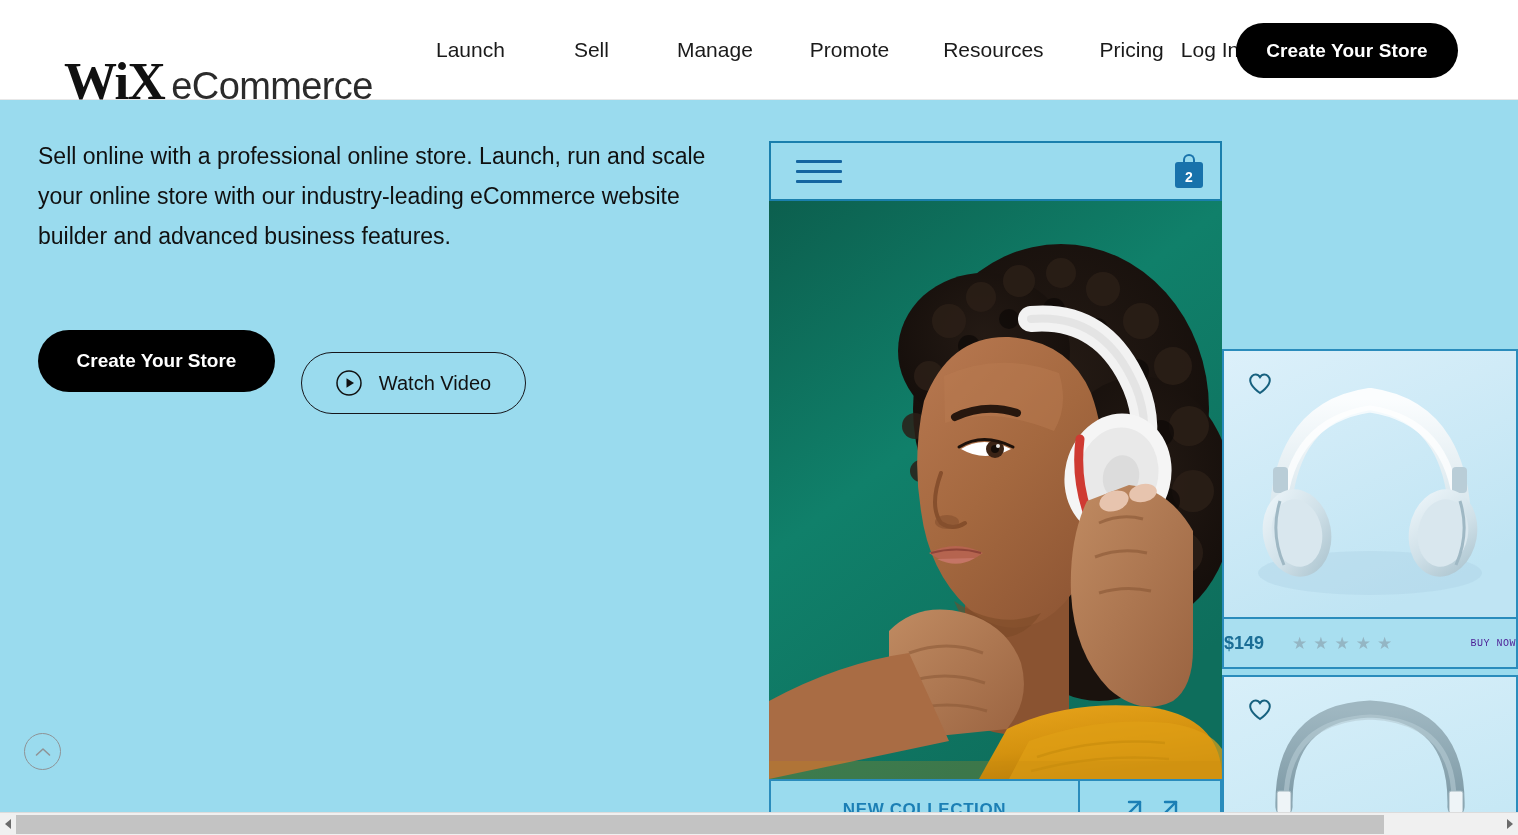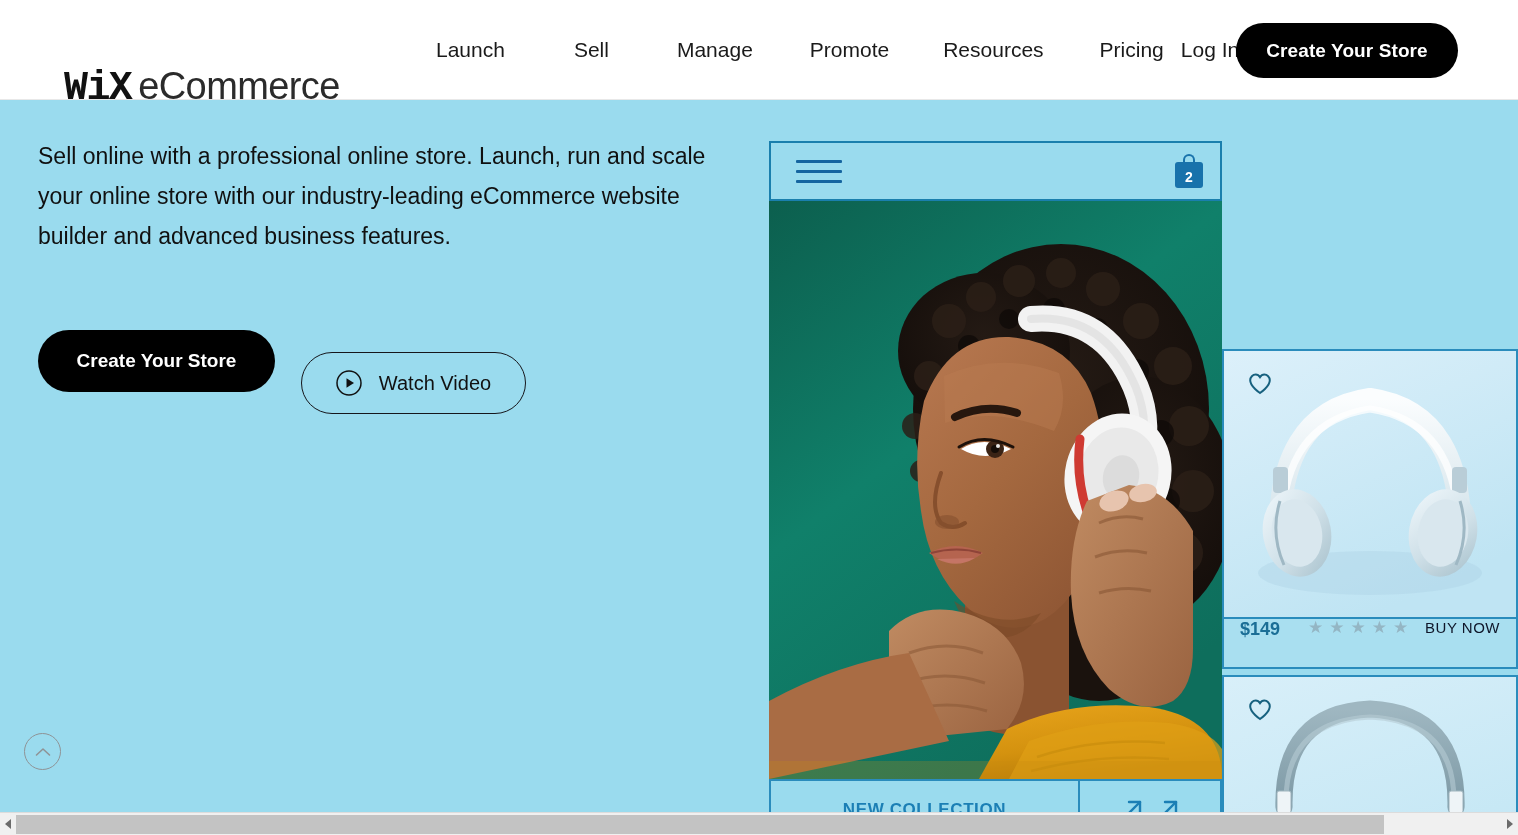--- a/index.html
+++ b/index.html
@@ -36,25 +36,25 @@
   .logo {
     position: absolute;
     left: 64px;
     top: 26px;
     display: flex;
     align-items: baseline;
     white-space: nowrap;
     line-height: 1;
   }
   .logo-wix {
-    font-size: 40px;
+    font-size: 53px;
     font-weight: 700;
     letter-spacing: -1.6px;
     color: #111111;
-    font-family: Liberation Mono, monospace;
+    font-family: Liberation Serif, serif;
   }
   .logo-sub {
     font-size: 38px;
     font-weight: 300;
     color: #2b2b2b;
     letter-spacing: -0.6px;
     margin-left: 7px;
     font-family: "Liberation Sans", sans-serif;
     margin-top: 41px;
   }
@@ -327,47 +327,48 @@
     position: absolute;
     top: 22px; left: 24px;
     z-index: 3;
     cursor: pointer;
   }
   .card-meta {
     height: 50px;
     border-top: 2px solid #2a8cbc;
     background: #a9dff0;
     display: flex;
-    padding: 0 16px;
+    align-items: center;
+    padding: 0 0;
   }
   .price {
     font-size: 18px;
     font-weight: 700;
     color: #1b6e96;
     width: 62px;
     font-family: "Liberation Sans", sans-serif;
   }
   .stars {
     display: flex;
     gap: 6px;
     margin-left: 6px;
   }
   .star {
     font-size: 17px;
     color: #94b6c4;
     line-height: 1;
   }
   .buy-now {
     margin-left: auto;
-    font-size: 15px;
+    font-size: 10px;
     letter-spacing: 0.5px;
     font-weight: 400;
-    color: #0f172a;
-    cursor: pointer;
-    font-family: Liberation Sans, sans-serif;
+    color: #4c1d95;
+    cursor: pointer;
+    font-family: Liberation Mono, monospace;
   }
 
   .card2 { margin-top: 6px; }
   .card2 .card-img { height: 248px; }
 
   
   .hscroll {
     position: absolute;
     left: 0; bottom: 0;
     width: 1518px;

